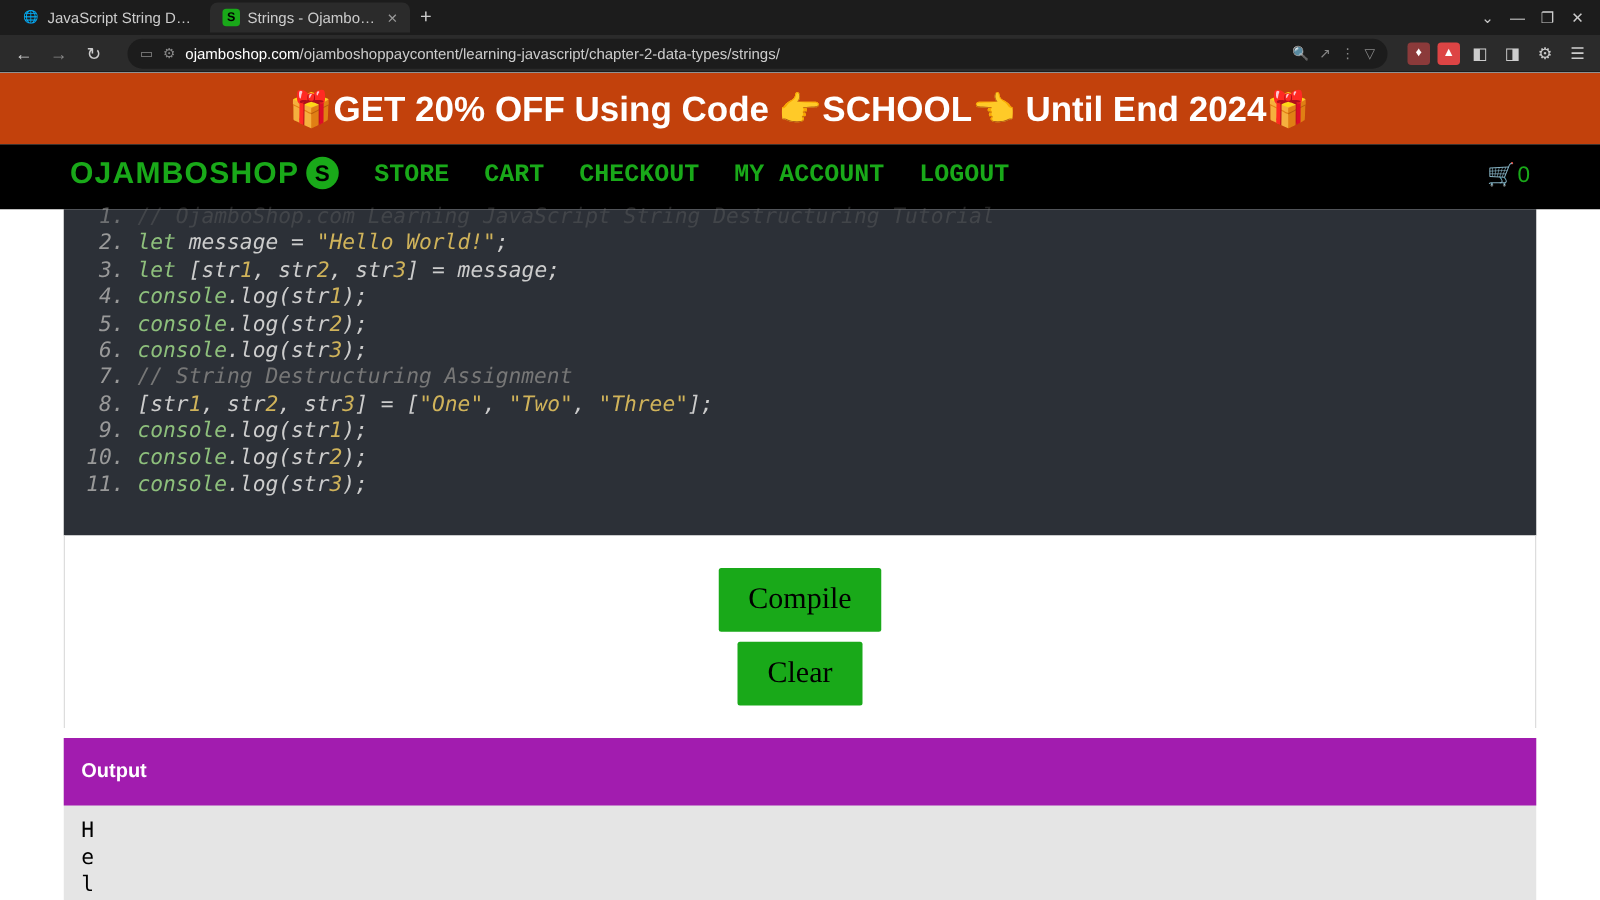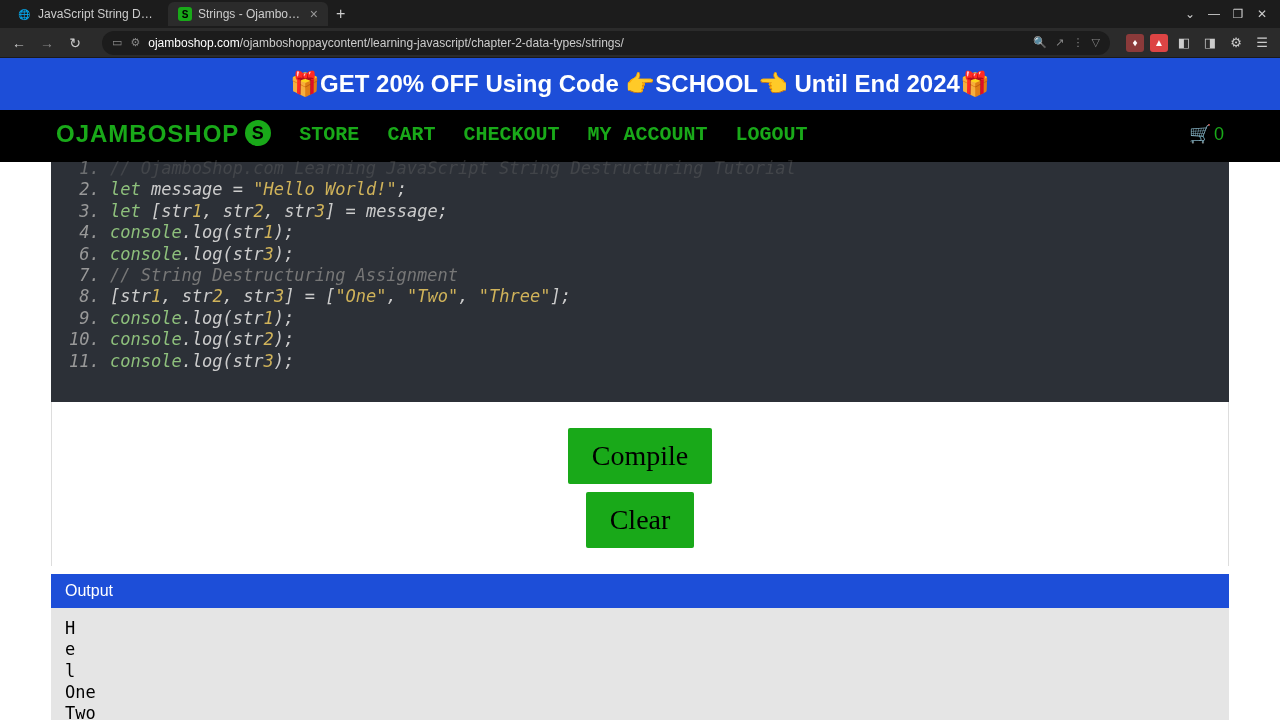--- a/index.html
+++ b/index.html
@@ -27,21 +27,21 @@
 .right-icons { display: flex; gap: 6px; align-items: center; }
 .r-icon { width: 20px; height: 20px; display: flex; align-items: center; justify-content: center; color: #ccc; font-size: 13px; cursor: pointer; }
 .ext-icon { width: 18px; height: 18px; border-radius: 3px; display: flex; align-items: center; justify-content: center; font-size: 10px; }
 .ext1 { background: #8b3a3a; color: #fff; }
 .ext2 { background: #d44; color: #fff; }
 
 
 .page { background: #fff; height: calc(100% - 58px); overflow: hidden; position: relative; }
 .scroll-area { height: 100%; overflow-y: scroll; }
 
-.promo-banner { background: #1d4ed8; color: #fff; text-align: center; padding: 12px; font-size: 24px; font-weight: 700; }
+.promo-banner { background: #c2410c; color: #fff; text-align: center; padding: 12px; font-size: 28px; font-weight: 700; }
 .main-nav { background: #000; padding: 10px 56px 14px; display: flex; align-items: center; gap: 28px; }
 .logo { color: #19a919; font-size: 24px; font-weight: 800; letter-spacing: 1px; display: flex; align-items: flex-start; gap: 6px; }
 .logo-s { background: #19a919; color: #000; width: 26px; height: 26px; border-radius: 50%; display: flex; align-items: center; justify-content: center; font-size: 18px; font-weight: 900; }
 .nav-link { color: #19a919; font-size: 20px; font-weight: 800; text-decoration: none; font-family: Liberation Mono, monospace; }
 .cart-icon { color: #19a919; margin-left: auto; display: flex; align-items: center; gap: 2px; font-size: 18px; }
 
 .content-wrap { padding: 0 51px; }
 .code-block { background: #2c3037; padding: 6px 18px 30px; font-family: "DejaVu Sans Mono", Consolas, monospace; font-size: 17px; line-height: 1.26; }
 .line { color: #ccc; font-style: italic; white-space: pre; }
 .ln { color: #999; font-style: italic; }
@@ -49,24 +49,24 @@
 .kw { color: #8ec07c; font-style: italic; }
 .var { color: #ccc; }
 .str { color: #d0b35a; font-style: italic; }
 .num { color: #d0b35a; font-style: italic; }
 .op { color: #ccc; }
 .obj { color: #8ec07c; }
 .method { color: #ccc; font-style: italic; }
 .paren { color: #ccc; }
 
 .button-area { background: #fff; padding: 18px 0 10px; text-align: center; border-left: 1px solid #ddd; border-right: 1px solid #ddd; }
-.btn { background: #19a919; color: #000; border: none; padding: 12px 24px; font-size: 28px; font-family: Georgia, serif; cursor: pointer; margin: 8px auto; display: block; border-radius: 2px; }
+.btn { background: #19a919; color: #000; border: none; padding: 12px 24px; font-size: 24px; font-family: Georgia, serif; cursor: pointer; margin: 8px auto; display: block; border-radius: 2px; }
 
 .output-section { background: #e5e5e5; margin-top: 8px; }
-.output-header { background: #1d4ed8; color: #fff; font-weight: 400; padding: 8px 14px; font-size: 16px; }
+.output-header { background: #a21caf; color: #fff; font-weight: 700; padding: 18px 14px; font-size: 16px; }
 .output-body { padding: 10px 14px; font-family: "DejaVu Sans Mono", Consolas, monospace; font-size: 17px; line-height: 1.25; color: #000; white-space: pre; }
 
 
 .scroll-area::-webkit-scrollbar { width: 12px; }
 .scroll-area::-webkit-scrollbar-track { background: #2b2b2b; }
 .scroll-area::-webkit-scrollbar-thumb { background: #555; border-radius: 2px; }
 </style>
 </head>
 <body>
 
@@ -132,20 +132,21 @@
           <span>0</span>
     </span>
   </nav>
 
   <div class="content-wrap">
     <div class="code-block" id="code-block">
           <div class="line" style="opacity: 0.6; margin-top: -10px;"><span class="ln"> 1.</span> <span class="comment" style="opacity:0.5;">// OjamboShop.com Learning JavaScript String Destructuring Tutorial</span></div>
           <div class="line"><span class="ln"> 2.</span> <span class="kw">let</span> <span class="var">message</span> <span class="op">=</span> <span class="str">"Hello World!"</span><span class="op">;</span></div>
           <div class="line"><span class="ln"> 3.</span> <span class="kw">let</span> <span class="op">[</span><span class="var">str</span><span class="num">1</span><span class="op">,</span> <span class="var">str</span><span class="num">2</span><span class="op">,</span> <span class="var">str</span><span class="num">3</span><span class="op">]</span> <span class="op">=</span> <span class="var">message</span><span class="op">;</span></div>
           <div class="line"><span class="ln"> 4.</span> <span class="obj">console</span><span class="op">.</span><span class="method">log</span><span class="paren">(</span><span class="var">str</span><span class="num">1</span><span class="paren">)</span><span class="op">;</span></div>
+          <div class="line"><span class="ln"> 5.</span> <span class="obj">console</span><span class="op">.</span><span class="method">log</span><span class="paren">(</span><span class="var">str</span><span class="num">2</span><span class="paren">)</span><span class="op">;</span></div>
           <div class="line"><span class="ln"> 6.</span> <span class="obj">console</span><span class="op">.</span><span class="method">log</span><span class="paren">(</span><span class="var">str</span><span class="num">3</span><span class="paren">)</span><span class="op">;</span></div>
           <div class="line"><span class="ln"> 7.</span> <span class="comment">// String Destructuring Assignment</span></div>
           <div class="line"><span class="ln"> 8.</span> <span class="op">[</span><span class="var">str</span><span class="num">1</span><span class="op">,</span> <span class="var">str</span><span class="num">2</span><span class="op">,</span> <span class="var">str</span><span class="num">3</span><span class="op">]</span> <span class="op">=</span> <span class="op">[</span><span class="str">"One"</span><span class="op">,</span> <span class="str">"Two"</span><span class="op">,</span> <span class="str">"Three"</span><span class="op">]</span><span class="op">;</span></div>
           <div class="line"><span class="ln"> 9.</span> <span class="obj">console</span><span class="op">.</span><span class="method">log</span><span class="paren">(</span><span class="var">str</span><span class="num">1</span><span class="paren">)</span><span class="op">;</span></div>
           <div class="line"><span class="ln">10.</span> <span class="obj">console</span><span class="op">.</span><span class="method">log</span><span class="paren">(</span><span class="var">str</span><span class="num">2</span><span class="paren">)</span><span class="op">;</span></div>
           <div class="line"><span class="ln">11.</span> <span class="obj">console</span><span class="op">.</span><span class="method">log</span><span class="paren">(</span><span class="var">str</span><span class="num">3</span><span class="paren">)</span><span class="op">;</span></div>
         </div>
 
     <div class="button-area">
       <button class="btn">Compile</button>

